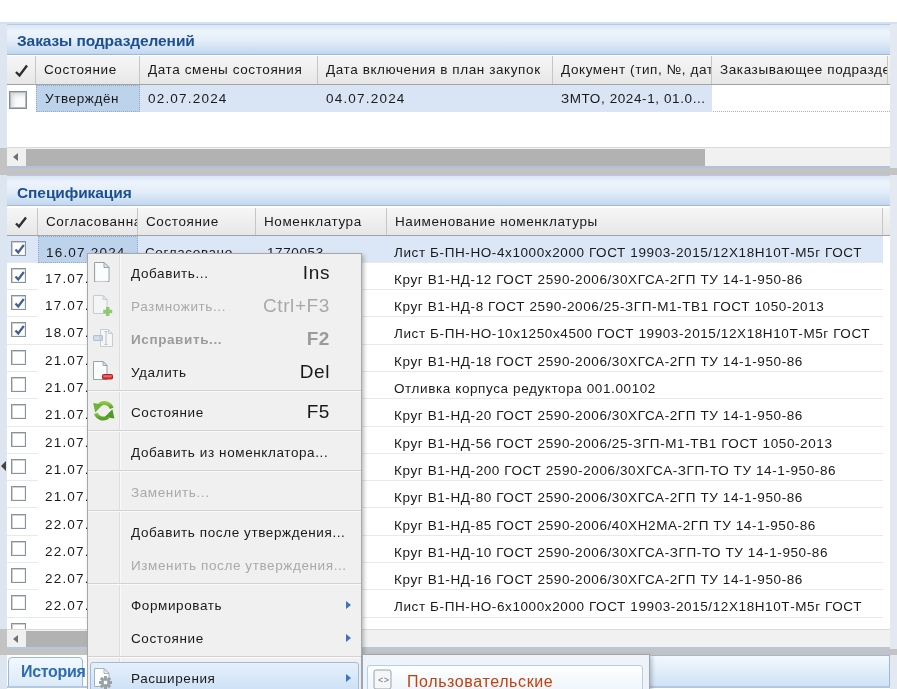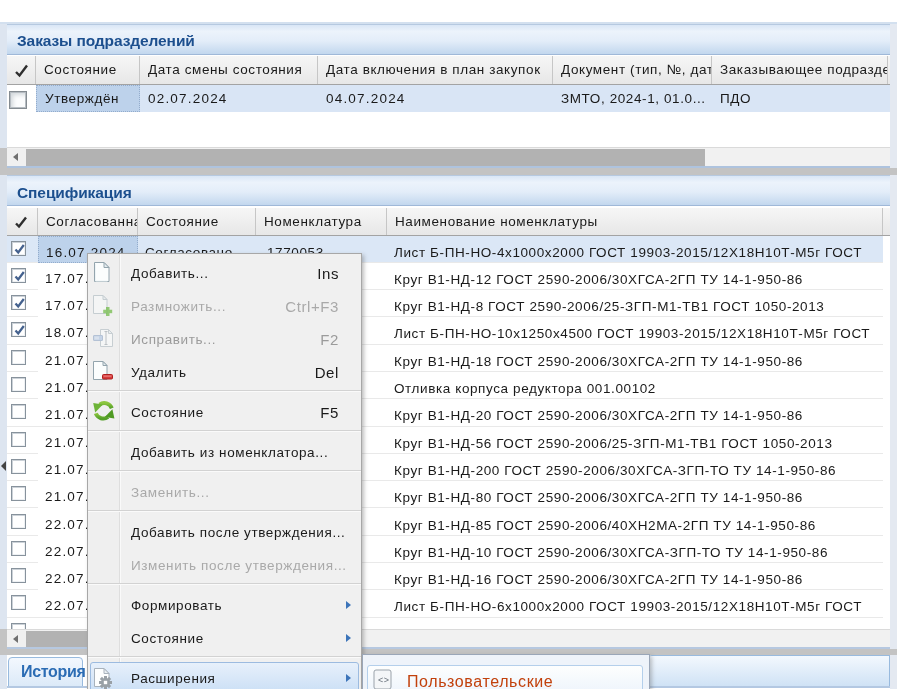--- a/index.html
+++ b/index.html
@@ -45,23 +45,23 @@
 .arrL { position:absolute; left:6px; top:4px; width:0; height:0;
   border-top:4.5px solid transparent; border-bottom:4.5px solid transparent; border-right:5px solid #707070; }
 
 
 #menu { left:87px; top:231px; width:275px; height:458px; background:#f0f0f0;
   border:1px solid #a7a7a7; box-shadow:2px 2px 4px rgba(90,90,90,.4); z-index:50; }
 #menu .icol { position:absolute; left:0; top:0; bottom:0; width:32px; background:#efefef;
   border-right:1px solid #dedede; box-shadow:1px 0 0 #fafafa; }
 .mi { position:absolute; left:1px; right:1px; height:33px; }
 .mi .lab { position:absolute; left:42px; top:50%; transform:translateY(-50%); font-size:13.5px; color:#1a1a1a; }
-.mi .sc { position:absolute; right:21px; top:50%; transform:translateY(-50%); font-size:15px; color:#1a1a1a; }
+.mi .sc { position:absolute; right:30px; top:50%; transform:translateY(-50%); font-size:19px; color:#1a1a1a; }
 .mi.dis .lab, .mi.dis .sc { color:#a9a9a9; }
-.mi.bold .lab, .mi.bold .sc { font-weight:normal; color:#9b9b9b; }
+.mi.bold .lab, .mi.bold .sc { font-weight:bold; color:#9b9b9b; }
 .mi .ico { position:absolute; left:3px; top:50%; transform:translateY(-50%); width:24px; height:24px; }
 .msep { position:absolute; left:0; right:0; height:2px;
   border-top:1px solid #d2d2d2; border-bottom:1px solid #fafafa; }
 .marr { position:absolute; right:9px; top:50%; margin-top:-4px; width:0; height:0;
   border-top:4px solid transparent; border-bottom:4px solid transparent; border-left:5px solid #3c74b9; }
 #mi-hl { position:absolute; left:2px; right:2px; top:408px; height:33px; border-radius:3px;
   background:linear-gradient(#e7f0fb, #c9def5); border:1px solid #9cbbe0; }
 
 
 #submenu { left:362px; top:632px; width:288px; height:45px; background:#eef3fa;
@@ -106,21 +106,20 @@
       <svg style="position:absolute;left:8px;top:8px;" width="13" height="14" viewBox="0 0 13 14">
     <path d="M1 8 L4.5 11.5 L12 1.5" stroke="#2e2e2e" stroke-width="2.4" fill="none"></path>
       </svg>
     </div>
   <div class="abs" id="grid1row" style="left:7px; top:63px; width:883px; height:27px; border-bottom:1px dotted #9fb6d6;">
       <div class="cell" style="left:0;top:0;width:29px;height:27px;background:#fff;"></div>
   <div class="cell" style="left:29px;top:0;width:104px;height:27px;background:#bdd2eb;border:1px dotted #93accc;line-height:26px;padding-left:8px;">Утверждён</div>
   <div class="cell" style="left:133px;top:0;width:178px;height:27px;background:#d9e5f5;line-height:27px;padding-left:8px;letter-spacing:1.2px;">02.07.2024</div>
   <div class="cell" style="left:311px;top:0;width:235px;height:27px;background:#d9e5f5;line-height:27px;padding-left:8px;letter-spacing:1.2px;">04.07.2024</div>
   <div class="cell" style="left:546px;top:0;width:159px;height:27px;background:#d9e5f5;line-height:27px;padding-left:8px;">ЗМТО, 2024-1, 01.0...</div>
-  <div class="cell" style="left:705px;top:0;width:178px;height:27px;background:#d9e5f5;line-height:27px;padding-left:8px;">ПДО</div>
   <div class="cb1" style="left:2px; top:6px;"></div>
     </div>
   <div class="abs sb" style="left:7px; top:125px; width:883px; height:19px;">
     <div class="btn" style="left:0;">
         <span class="arrL"></span>
       </div>
     <div class="thumb" style="left:19px; width:679px;"></div>
   </div>
   <div class="abs" style="left:7px; top:144px; width:883px; height:2px; background:#aec3de;"></div>
   <div class="abs" style="left:0px; top:146px; width:897px; height:7px; background:#c3c3c3;"></div>

